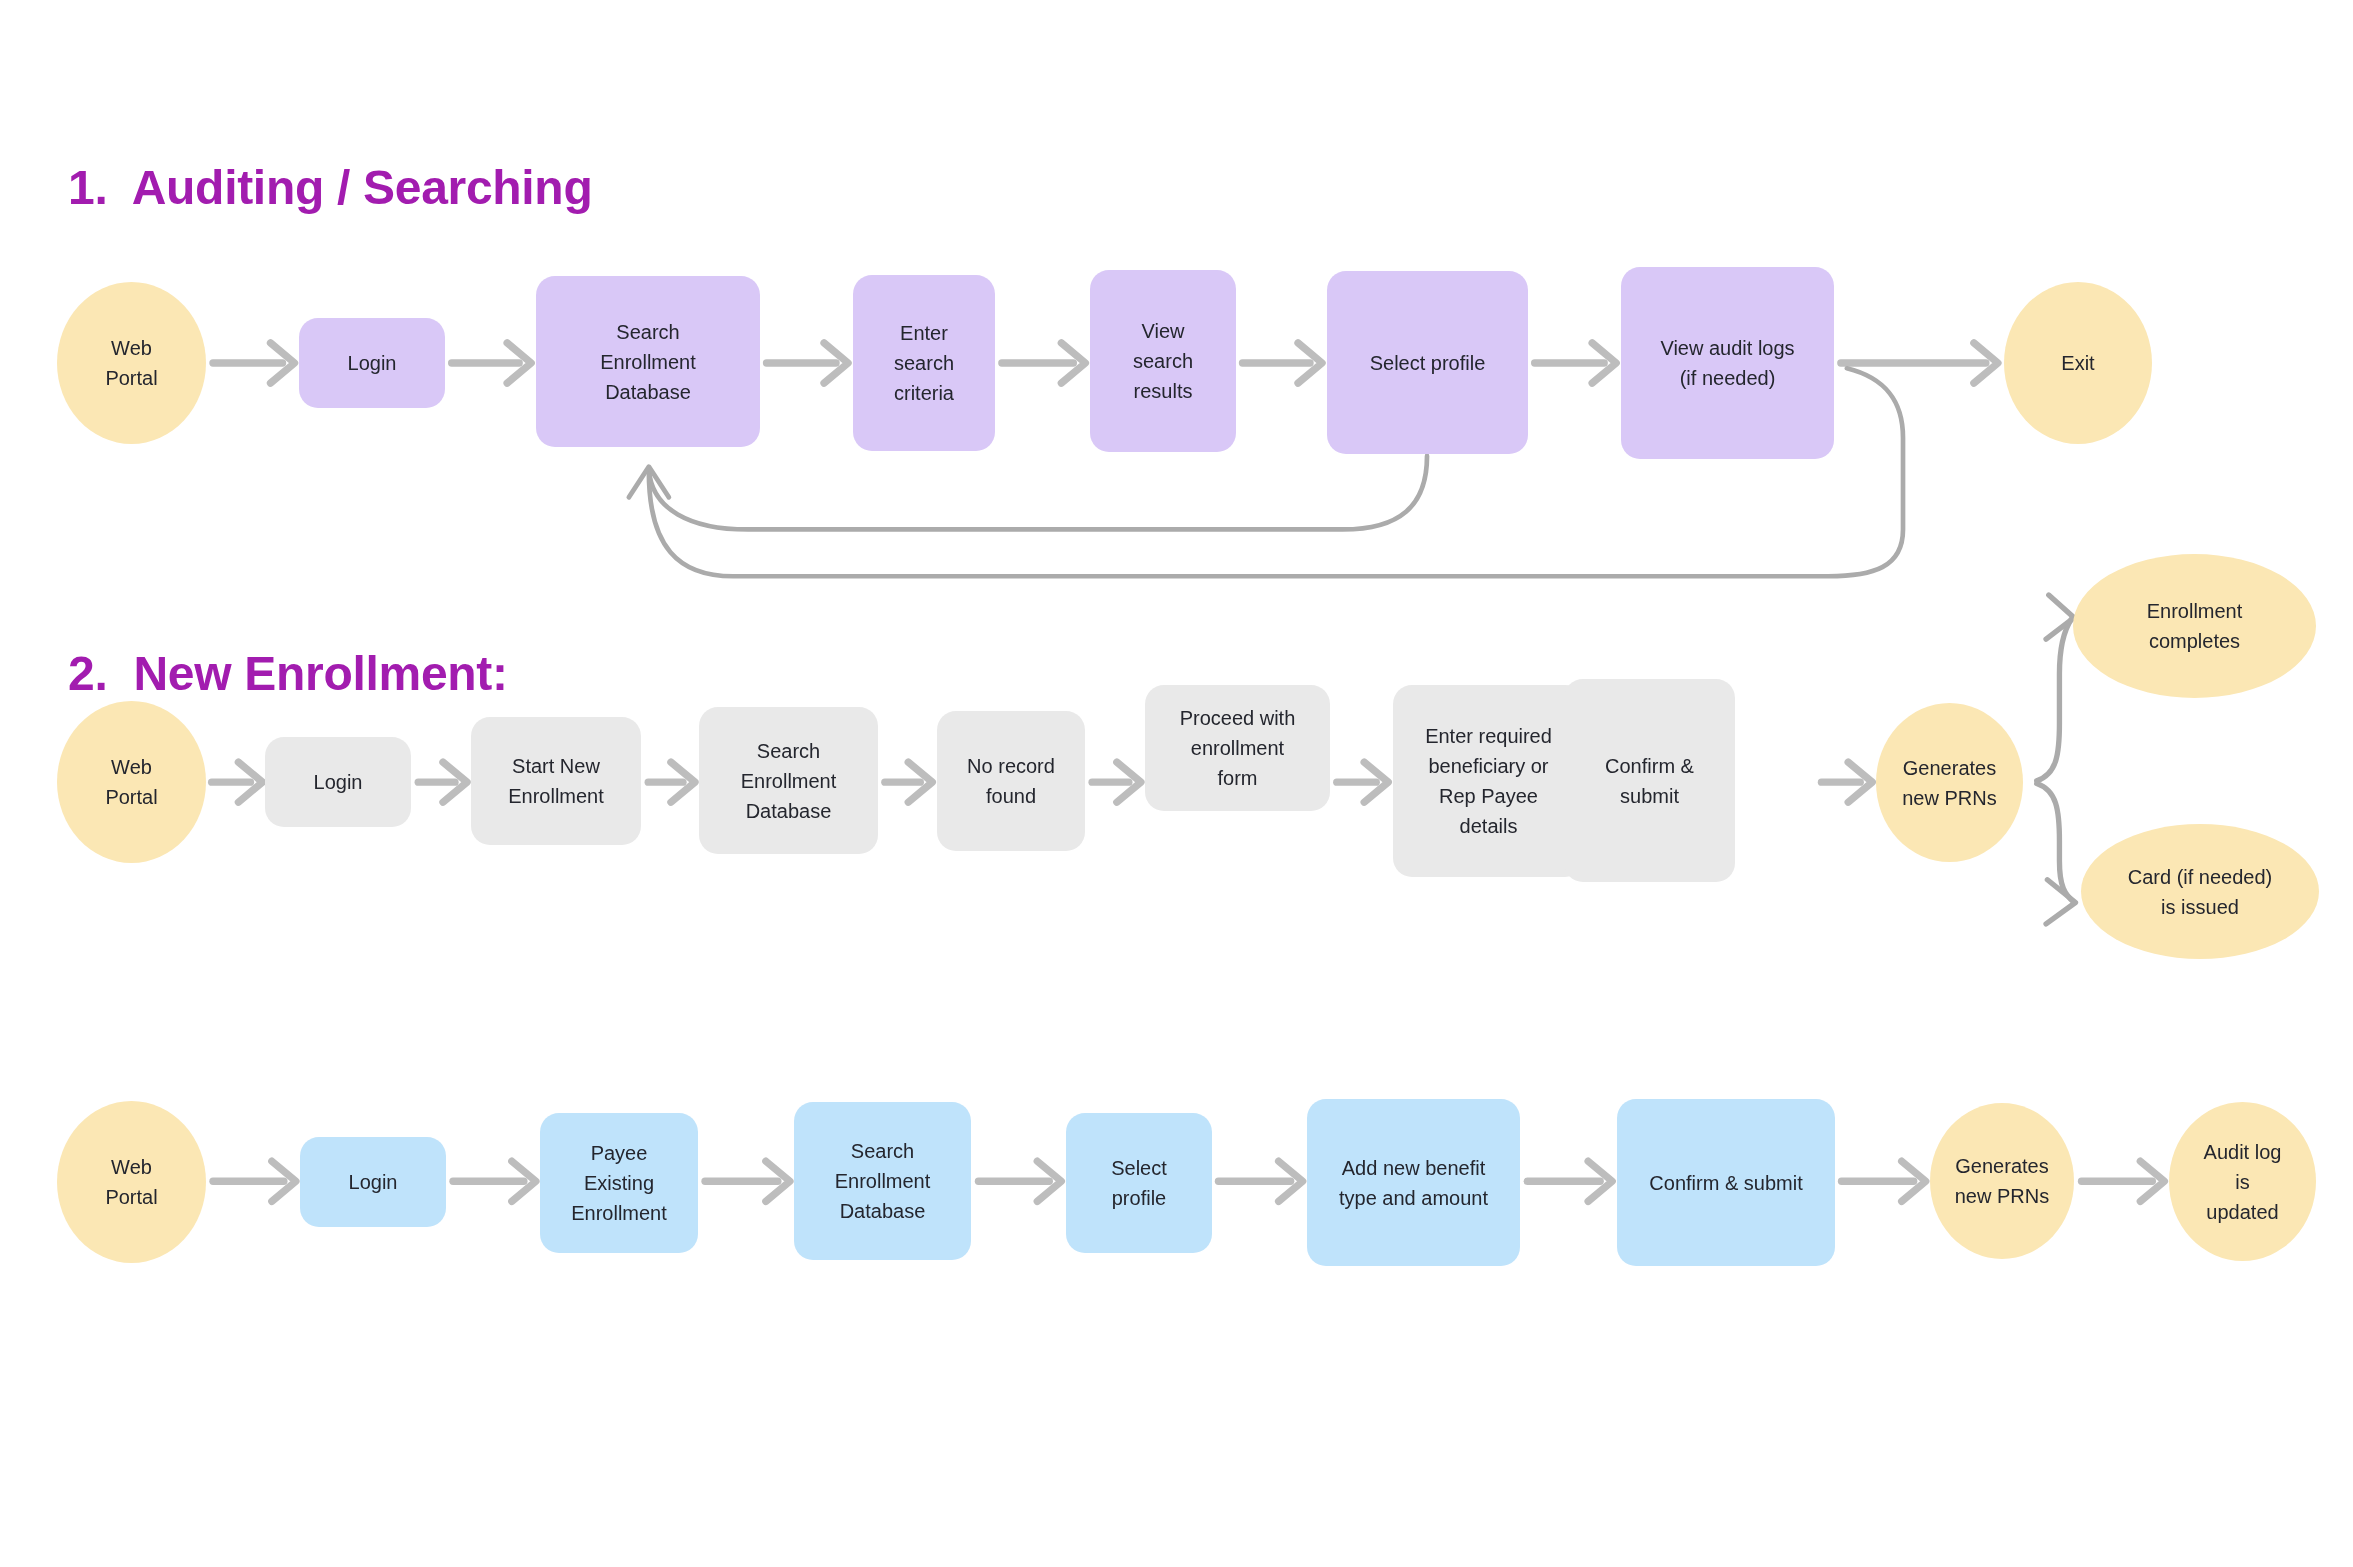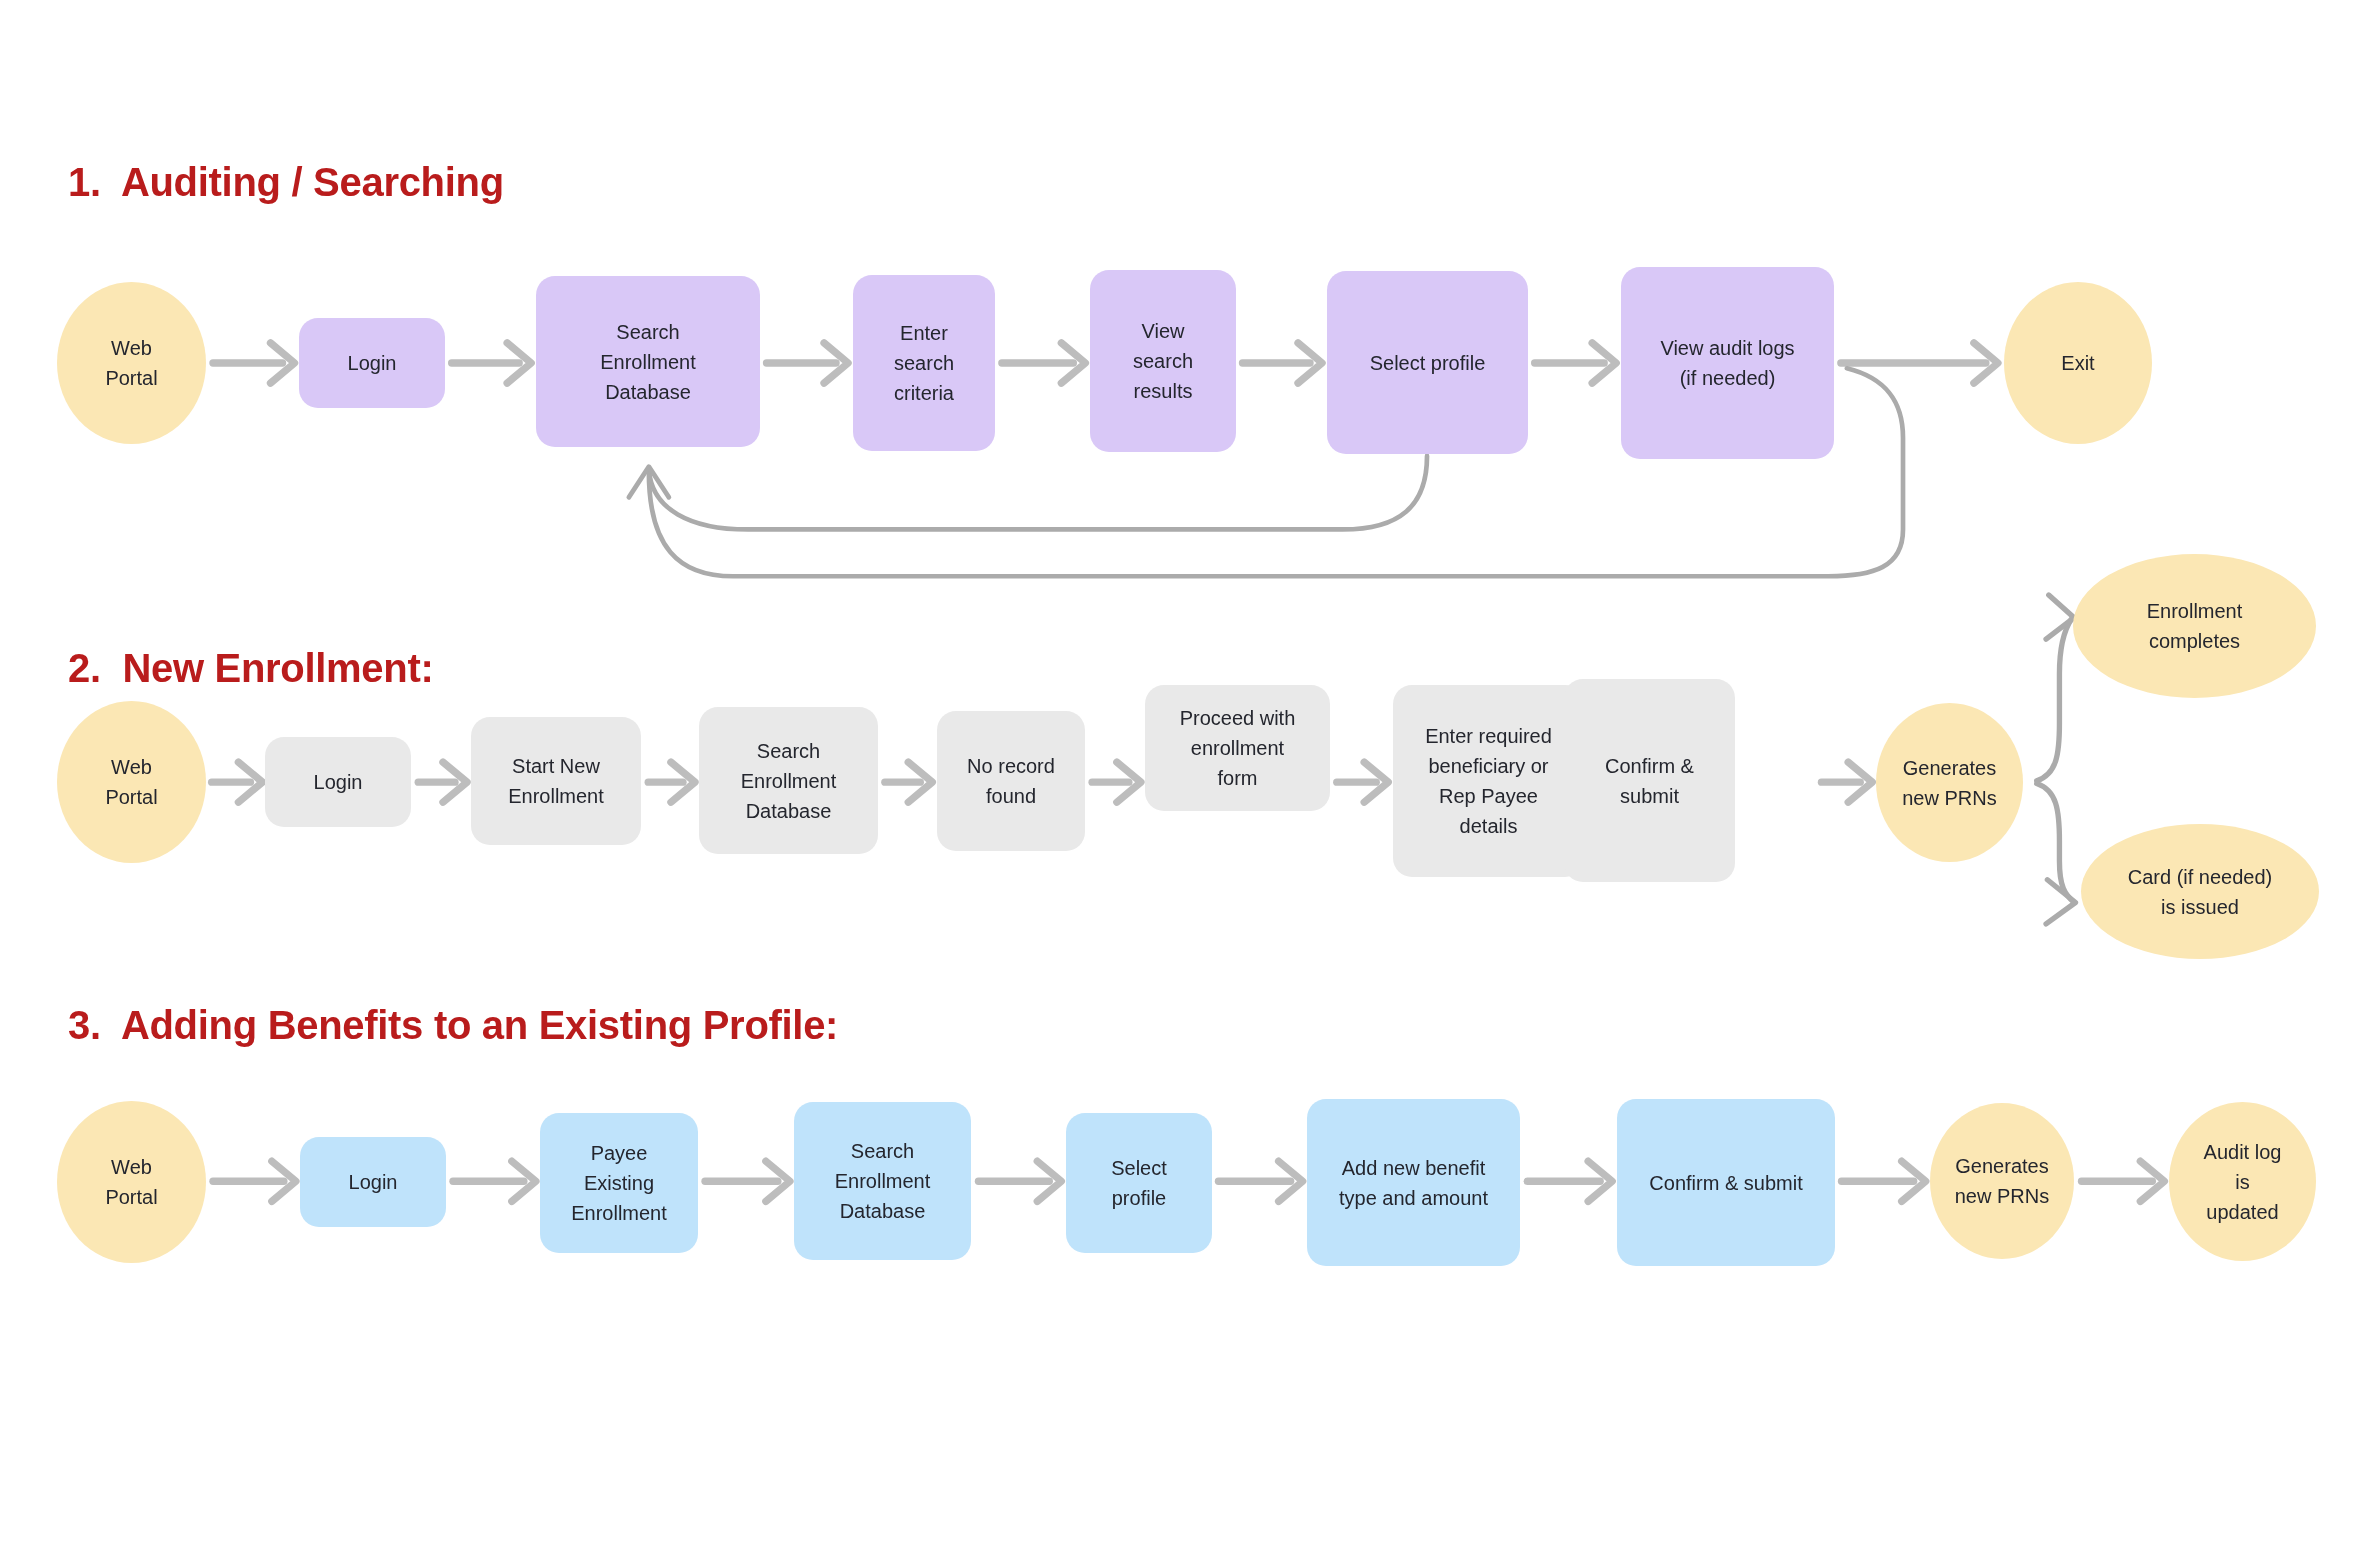--- a/index.html
+++ b/index.html
@@ -1,19 +1,19 @@
 <!DOCTYPE html>
 <html style="font-size:10.7px"><head>
 <meta charset="utf-8">
 <style>
   html,body{margin:0;padding:0;background:#ffffff;}
   .stage{position:relative;width:2354px;height:1567px;background:#ffffff;overflow:hidden;
          font-family:"Liberation Sans",sans-serif;}
   .conn{position:absolute;left:0;top:0;}
-  .title{position:absolute;font-weight:bold;font-size:40px;color:#b91c1c;
+  .title{position:absolute;font-weight:bold;font-size:48px;color:#a21caf;
          letter-spacing:-0.3px;white-space:pre;}
   .node{position:absolute;display:flex;align-items:center;justify-content:center;
         text-align:center;white-space:pre-line;border-radius:19px;
         font-size:20px;line-height:1.5;color:#24262E;}
   .ellipse{border-radius:50%;}
   .lav{background:#D9C8F7;}
   .gry{background:#E9E9E9;}
   .blu{background:#BFE3FB;}
   .yel{background:#FBE7B4;}
   .arr{stroke:#BDBDBD;stroke-width:11;fill:none;stroke-linecap:round;stroke-linejoin:round;}
@@ -178,21 +178,20 @@
 details</div>
   <div class="node gry" style="left:1564px;top:679px;width:171px;height:203px">Confirm &amp;
 submit</div>
   <div class="node yel ellipse" style="left:1876px;top:703px;width:147px;height:159px">Generates
 new PRNs</div>
   <div class="node yel ellipse" style="left:2073px;top:554px;width:243px;height:144px">Enrollment
 completes</div>
   <div class="node yel ellipse" style="left:2081px;top:824px;width:238px;height:135px">Card (if needed)
 is issued</div>
 
-  <div class="title" style="left:68px;top:1003px">3.  Adding Benefits to an Existing Profile:</div>
   <div class="node yel ellipse" style="left:57px;top:1101px;width:149px;height:162px">Web
 Portal</div>
   <div class="node blu" style="left:300px;top:1137px;width:146px;height:90px">Login</div>
   <div class="node blu" style="left:540px;top:1113px;width:158px;height:140px">Payee
 Existing
 Enrollment</div>
   <div class="node blu" style="left:794px;top:1102px;width:177px;height:158px">Search
 Enrollment
 Database</div>
   <div class="node blu" style="left:1066px;top:1113px;width:146px;height:140px">Select

